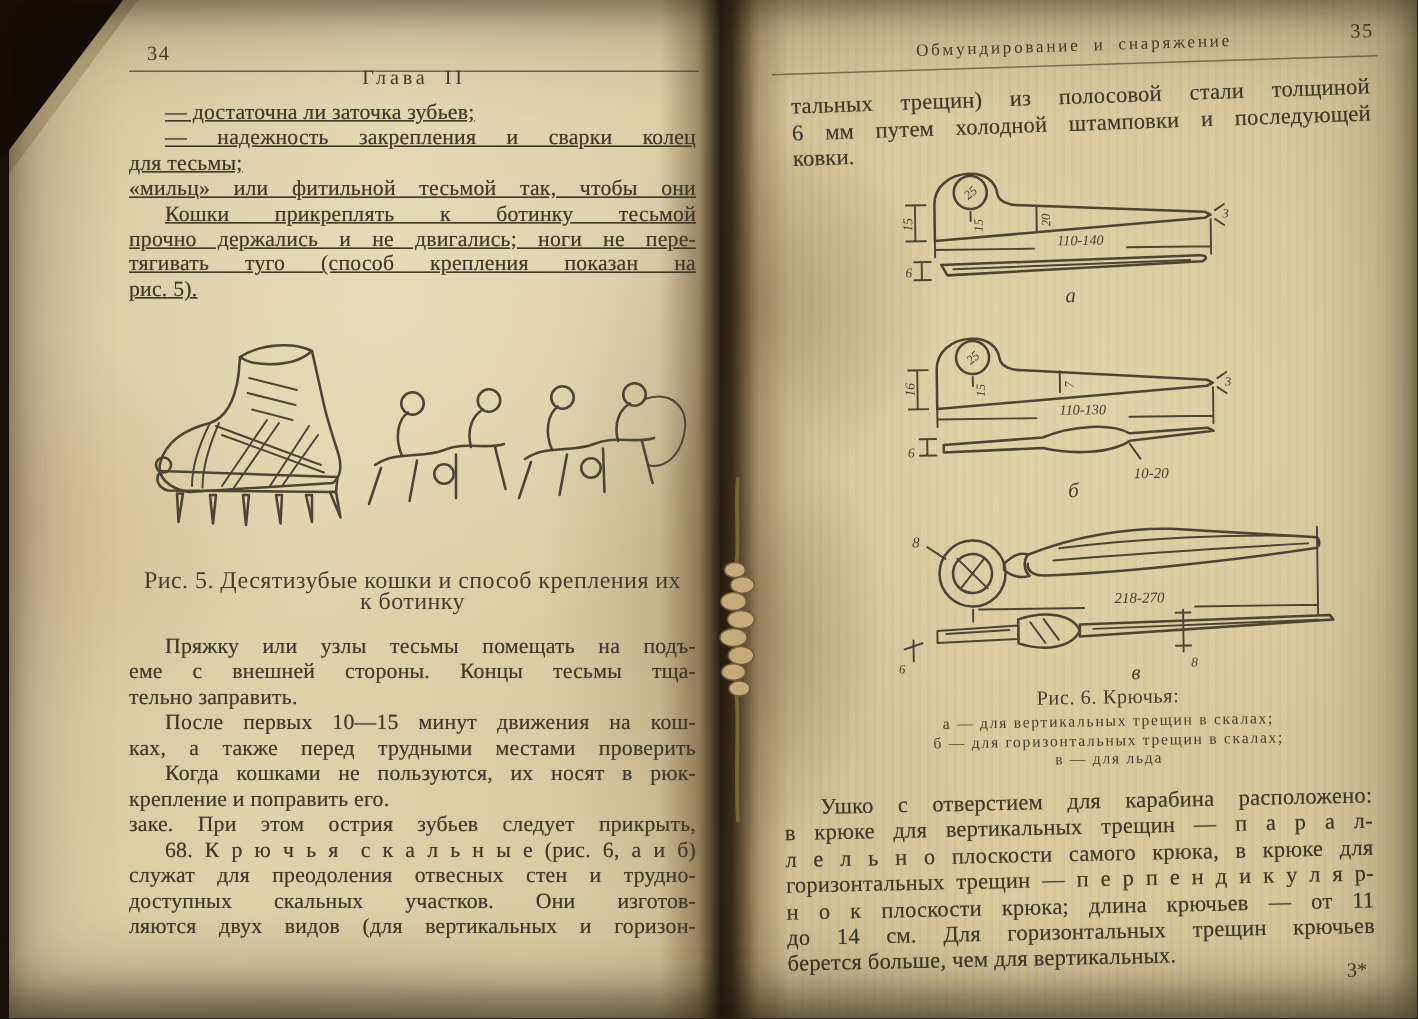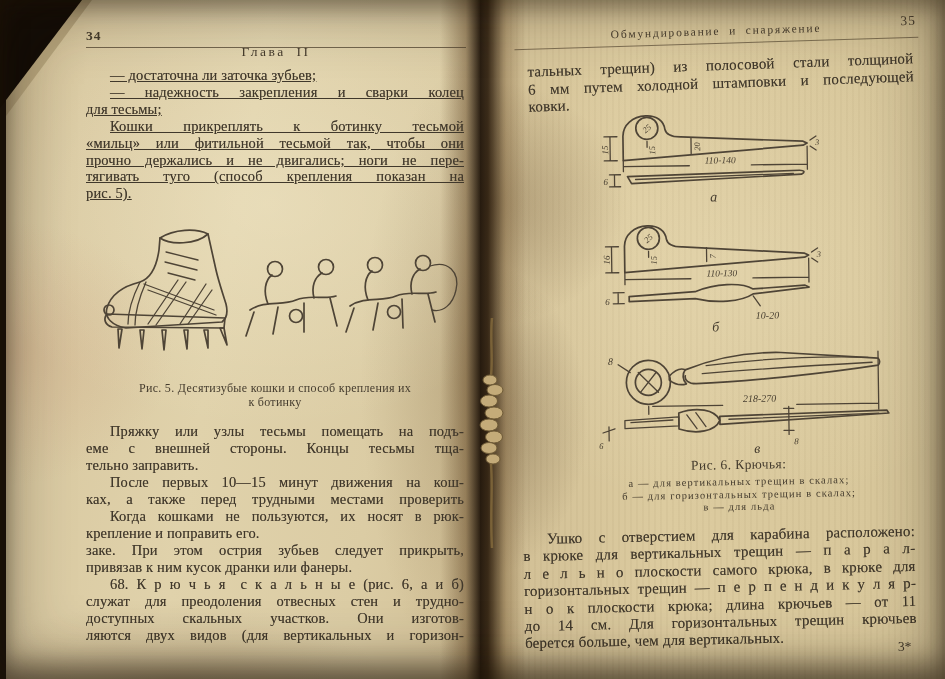--- a/index.html
+++ b/index.html
@@ -30,38 +30,38 @@
     clip-path:polygon(0 0,100% 0,0 100%);}
   .corner-tl{position:absolute;left:0;top:0;width:82px;height:108px;background:#120c06;
     clip-path:polygon(0 0,100% 0,0 100%);}
   #vignette{position:absolute;inset:0;pointer-events:none;
     box-shadow:inset 0 0 70px rgba(30,19,8,.45), inset 0 -14px 26px rgba(30,19,8,.5),
                inset 0 10px 18px rgba(30,19,8,.25);}
   
   .runhead{position:absolute;color:#463c2d;}
   #head-left{top:25px;left:86px;width:380px;height:22px;border-bottom:1.5px solid rgba(78,65,45,.75);
     font-size:13.5px;}
-  #head-left .num{position:absolute;left:0;top:3px;letter-spacing:1px;font-weight:bold;}
+  #head-left .num{position:absolute;left:12px;top:3px;letter-spacing:1px;}
   #head-left .ttl{display:block;text-align:center;letter-spacing:2.5px;word-spacing:5px;padding-top:4px;margin-top:15px;}
   #head-right{top:19px;left:514px;width:404px;height:24px;border-bottom:1.5px solid rgba(78,65,45,.65);
     font-size:11.5px;transform:rotate(-1.8deg);}
   #head-right .num{position:absolute;right:2px;top:0;font-size:13.5px;letter-spacing:1px;}
   #head-right .ttl{display:block;text-align:center;letter-spacing:1.8px;word-spacing:4px;padding-top:6px;}
   
   .tx{position:absolute;color:#40382b;text-shadow:0 0 .5px rgba(60,50,38,.55);}
   .ln{text-align:justify;letter-spacing:.15px;}
   .ln.j{text-align-last:justify;}
   .ln.ind{text-indent:24px;}
   #lp1{top:67px;left:86px;width:378px;font-size:14.5px;line-height:16.9px;text-decoration:underline;}
   #lp2{top:423px;left:86px;width:378px;font-size:14.5px;line-height:17px;}
   #rp1{top:57px;left:528px;width:386px;font-size:15px;line-height:17.6px;transform:rotate(-2deg);}
   #rp2{top:527px;left:524px;width:392px;font-size:15px;line-height:17.4px;transform:rotate(-1.2deg);}
   
   .caption{position:absolute;color:#453c2e;text-align:center;}
-  #cap5{top:381px;left:84px;width:382px;font-size:12px;line-height:14px;letter-spacing:.3px;}
+  #cap5{top:381px;left:84px;width:382px;font-size:16px;line-height:14px;letter-spacing:.3px;}
   #cap6{top:457px;left:551px;width:376px;transform:rotate(-1deg);}
   #cap6 .t{font-size:13.5px;margin-bottom:3px;letter-spacing:.4px;}
   #cap6 .s{font-size:10.5px;line-height:12.6px;letter-spacing:1.1px;}
   #sig{position:absolute;left:898px;top:639px;font-size:13.5px;color:#42392b;transform:rotate(-1deg);}
   
   .fig{position:absolute;}
   #fig5{left:82px;top:220px;}
   #fig6{left:555px;top:113px;transform:rotate(-.8deg);}
   .art{stroke:#4e4436;fill:none;stroke-width:1.7;stroke-linecap:round;stroke-linejoin:round;}
   .art2{stroke:#4e4436;fill:none;stroke-width:1.3;stroke-linecap:round;stroke-linejoin:round;}
@@ -99,22 +99,22 @@
   </div>
   <div id="head-right" class="runhead">
     <span class="ttl">Обмундирование и снаряжение</span>
     <span class="num">35</span>
   </div>
 
   <div id="lp1" class="tx">
     <div class="ln ind">— достаточна ли заточка зубьев;</div>
     <div class="ln ind j">— надежность закрепления и сварки колец</div>
     <div class="ln">для тесьмы;</div>
+    <div class="ln j">«мильц» или фитильной тесьмой так, чтобы они</div>
     <div class="ln ind j">Кошки прикреплять к ботинку тесьмой</div>
-    <div class="ln j">«мильц» или фитильной тесьмой так, чтобы они</div>
     <div class="ln j">прочно держались и не двигались; ноги не пере-</div>
     <div class="ln j">тягивать туго (способ крепления показан на</div>
     <div class="ln">рис. 5).</div>
   </div>
 
   <svg id="fig5" class="fig" width="382" height="150" viewBox="0 0 382 150">
     <g class="art">
 
       <path d="M78,18 C92,9 114,8 126,14 L134,50 C137,63 141,74 144,84 C146,92 145,98 140,102 L44,108 C31,106 22,98 25,88 C29,74 42,66 58,62 C70,58 75,44 77,30 Z"></path>
       <path d="M78,18 C88,25 114,25 126,14"></path>
@@ -156,21 +156,20 @@
 
   <div id="lp2" class="tx">
     <div class="ln ind j">Пряжку или узлы тесьмы помещать на подъ-</div>
     <div class="ln j">еме с внешней стороны. Концы тесьмы тща-</div>
     <div class="ln">тельно заправить.</div>
     <div class="ln ind j">После первых 10—15 минут движения на кош-</div>
     <div class="ln j">ках, а также перед трудными местами проверить</div>
     <div class="ln ind j">Когда кошками не пользуются, их носят в рюк-</div>
     <div class="ln">крепление и поправить его.</div>
     <div class="ln j">заке. При этом острия зубьев следует прикрыть,</div>
-    <div class="ln">привязав к ним кусок дранки или фанеры.</div>
     <div class="ln ind j">68. К&nbsp;р&nbsp;ю&nbsp;ч&nbsp;ь&nbsp;я  с&nbsp;к&nbsp;а&nbsp;л&nbsp;ь&nbsp;н&nbsp;ы&nbsp;е (рис. 6, а и б)</div>
     <div class="ln j">служат для преодоления отвесных стен и трудно-</div>
     <div class="ln j">доступных скальных участков. Они изготов-</div>
     <div class="ln j">ляются двух видов (для вертикальных и горизон-</div>
   </div>
 
   <div id="rp1" class="tx">
     <div class="ln j">тальных трещин) из полосовой стали толщиной</div>
     <div class="ln j">6 мм путем холодной штамповки и последующей</div>
     <div class="ln">ковки.</div>

